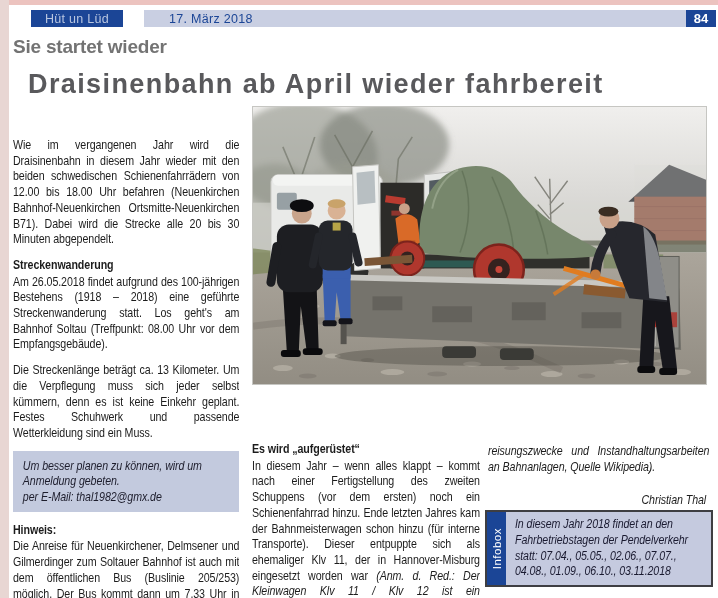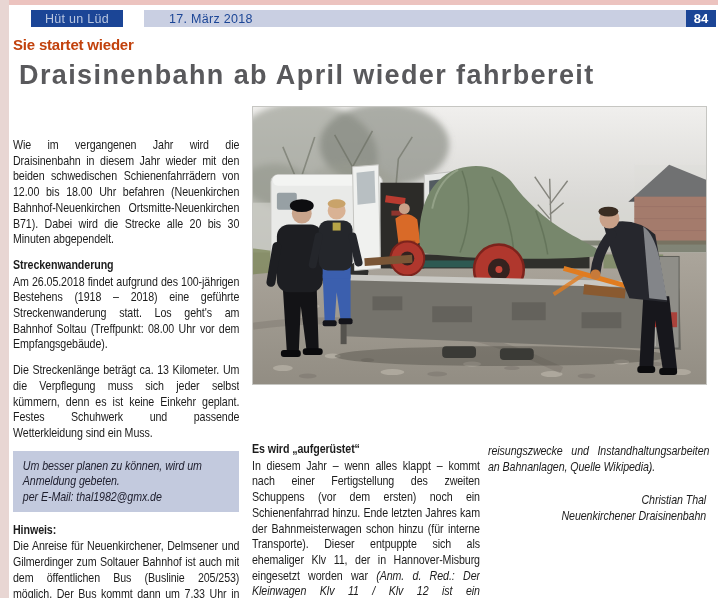--- a/index.html
+++ b/index.html
@@ -12,23 +12,23 @@
   .mast-box{position:absolute;left:31px;top:10px;width:92px;height:17px;background:#1b4596;
             display:flex;align-items:center;justify-content:center;}
   .mast-box span{color:#b9c6e0;font-size:12.5px;letter-spacing:.3px;}
   .date-bar{position:absolute;left:144px;top:10px;width:542px;height:17px;background:#c9cfe2;
             display:flex;align-items:center;}
   .date-bar span{color:#1b4596;font-size:12.5px;padding-left:25px;letter-spacing:.3px;}
   .page-num{position:absolute;left:686px;top:10px;width:30px;height:17px;background:#1b4596;
             display:flex;align-items:center;justify-content:center;}
   .page-num span{color:#ffffff;font-size:13px;font-weight:bold;}
   
-  .kicker{position:absolute;left:13px;top:36px;font-size:15px;font-weight:bold;color:#c2410c;
+  .kicker{position:absolute;left:13px;top:36px;font-size:19px;font-weight:bold;color:#737373;
           letter-spacing:-0.2px;}
-  .title{position:absolute;left:12px;top:53px;margin:7px;font-size:27px;font-weight:bold;
+  .title{position:absolute;left:12px;top:53px;margin:16px;font-size:27px;font-weight:bold;
          color:#59595c;letter-spacing:1.4px;white-space:nowrap;}
   
   .col{position:absolute;font-size:13px;line-height:15.7px;margin-top:35px;}
   .scalewrap{transform:scaleX(0.82);transform-origin:0 0;}
   .col-left{left:13px;top:102px;width:226px;height:494px;overflow:hidden;}
   .col-left .scalewrap{width:276px;}
   .col-mid{left:252px;top:406px;width:228px;height:192px;overflow:hidden;}
   .col-mid .scalewrap{width:278px;}
   .col-right{left:488px;top:408px;width:222px;height:106px;overflow:hidden;}
   .col-right .scalewrap{width:270px;}
@@ -264,13 +264,21 @@
   </div>
 
   <div class="col col-right">
     <div class="scalewrap">
       <p class="it">reisungszwecke und Instandhaltungsarbeiten an Bahnanlagen, Quelle Wikipedia).</p>
       <p class="byline byline-first">Christian Thal</p>
       <p class="byline">Neuenkirchener Draisinenbahn</p>
     </div>
   </div>
 
+  <aside class="infobox">
+    <div class="infobox-bar">
+      <span>Infobox</span>
+    </div>
+    <div class="infobox-body">
+      <p>In diesem Jahr 2018 findet an den Fahrbetriebstagen der Pendelverkehr statt: 07.04., 05.05., 02.06., 07.07., 04.08., 01.09., 06.10., 03.11.2018</p>
+    </div>
+  </aside>
 </div>
 
 </body></html>

